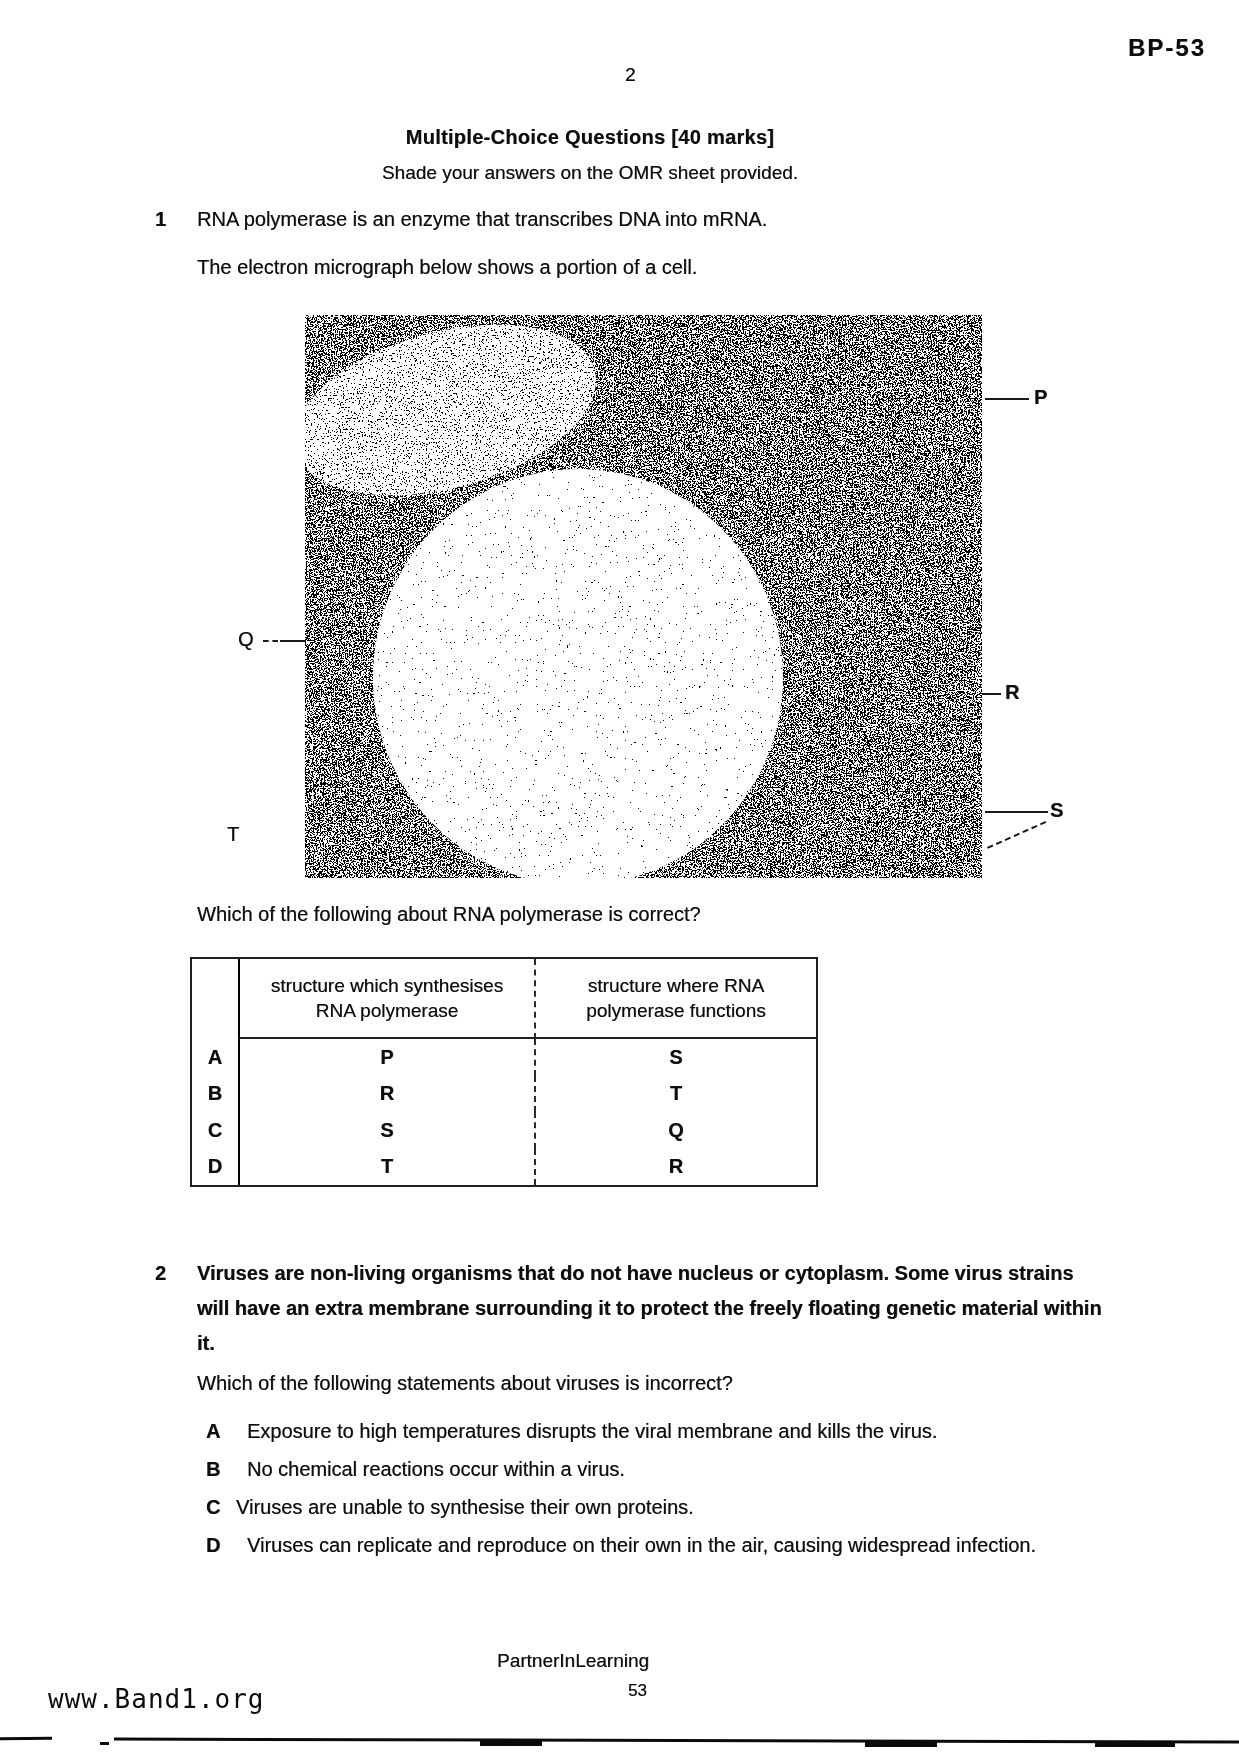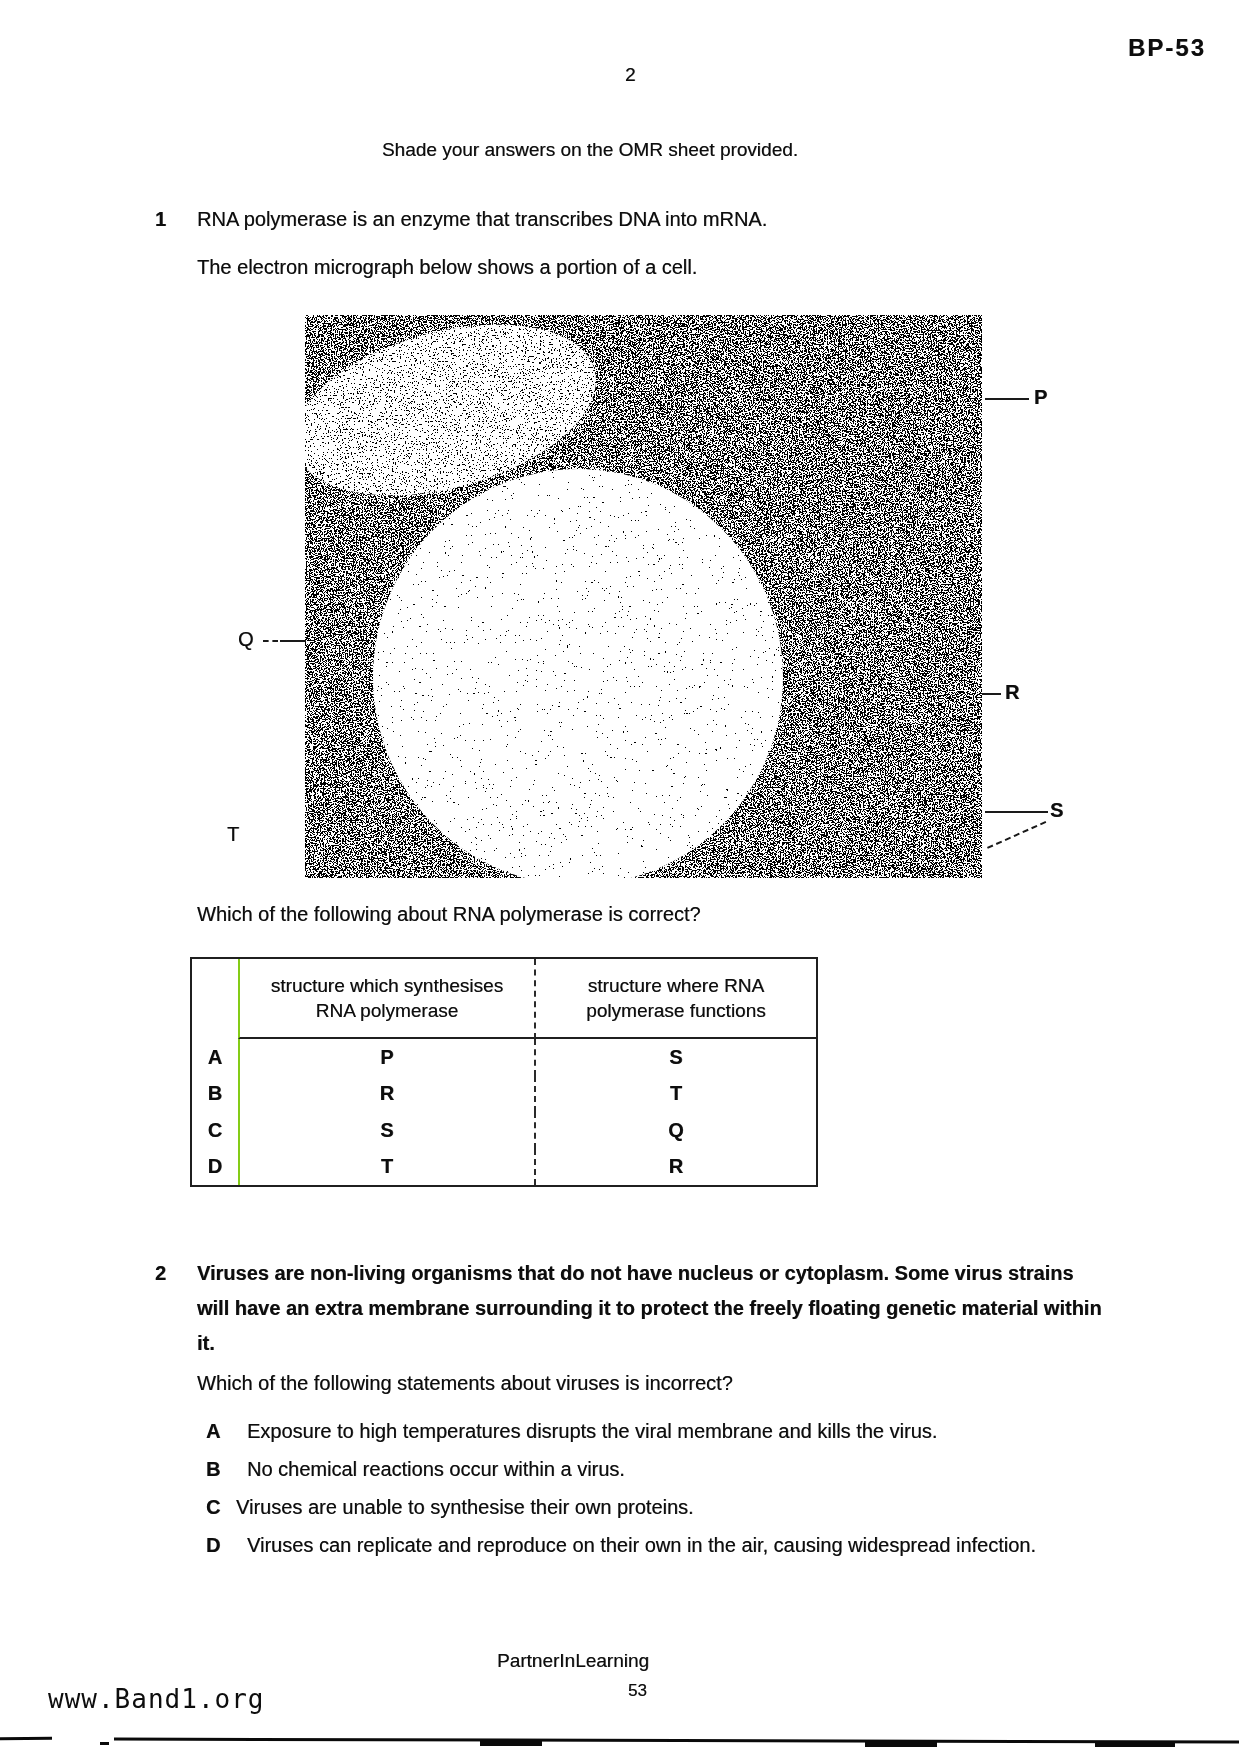--- a/index.html
+++ b/index.html
@@ -25,21 +25,21 @@
   .lead-dash { border-top:2px dashed #1a1a1a; height:0; }
   
   .qtable {
     left:190px; top:957px; width:628px; height:230px;
     border:2px solid #1f1f1f;
     display:grid;
     grid-template-columns:46px 296px 1fr;
     grid-template-rows:80px 1fr 1fr 1fr 1fr;
   }
   .qtable > div { display:flex; align-items:center; justify-content:center; }
-  .cell-c1 { border-left:2px solid #84cc16; }
+  .cell-c1 { border-left:2px solid #000000; }
   .cell-c2 { border-left:2px dashed #2a2a2a; }
   .cell-hdr { border-bottom:2px solid #1f1f1f; flex-direction:column; font-size:19px; line-height:25px; text-align:center; }
   .cell-letter { font-size:20px; font-weight:700; }
   .cell-val { font-size:20px; font-weight:700; }
   
   .optletter { font-size:20px; font-weight:700; }
   
   .brand { font-size:19px; }
   .brandpage { font-size:17px; }
   .website { font-family:"DejaVu Sans Mono","Liberation Mono",monospace; font-size:26px; letter-spacing:1px; }
@@ -47,20 +47,21 @@
 </style>
 </head>
 <body>
 
 <div class="page">
 
   <div class="abs code scantext" style="left:1128px; top:34px;text-align:center;">BP-53</div>
   <div class="abs pagenum scantext" style="left:625px; top:64px;">2</div>
 
   <div class="abs titleblock">
+    <div class="title scantext">Multiple-Choice Questions [40 marks]</div>
     <div class="subtitle scantext">Shade your answers on the OMR sheet provided.</div>
   </div>
 
   <div class="abs qnum scantext" style="left:155px; top:208px;">1</div>
   <div class="abs bodytext scantext" style="left:197px; top:208px;">RNA polymerase is an enzyme that transcribes DNA into mRNA.</div>
   <div class="abs bodytext scantext" style="left:197px; top:256px;">The electron micrograph below shows a portion of a cell.</div>
 
   <div class="abs" style="left:305px; top:315px; width:677px; height:563px;">
     <svg width="677" height="563" viewBox="0 0 677 563">
       <defs>

